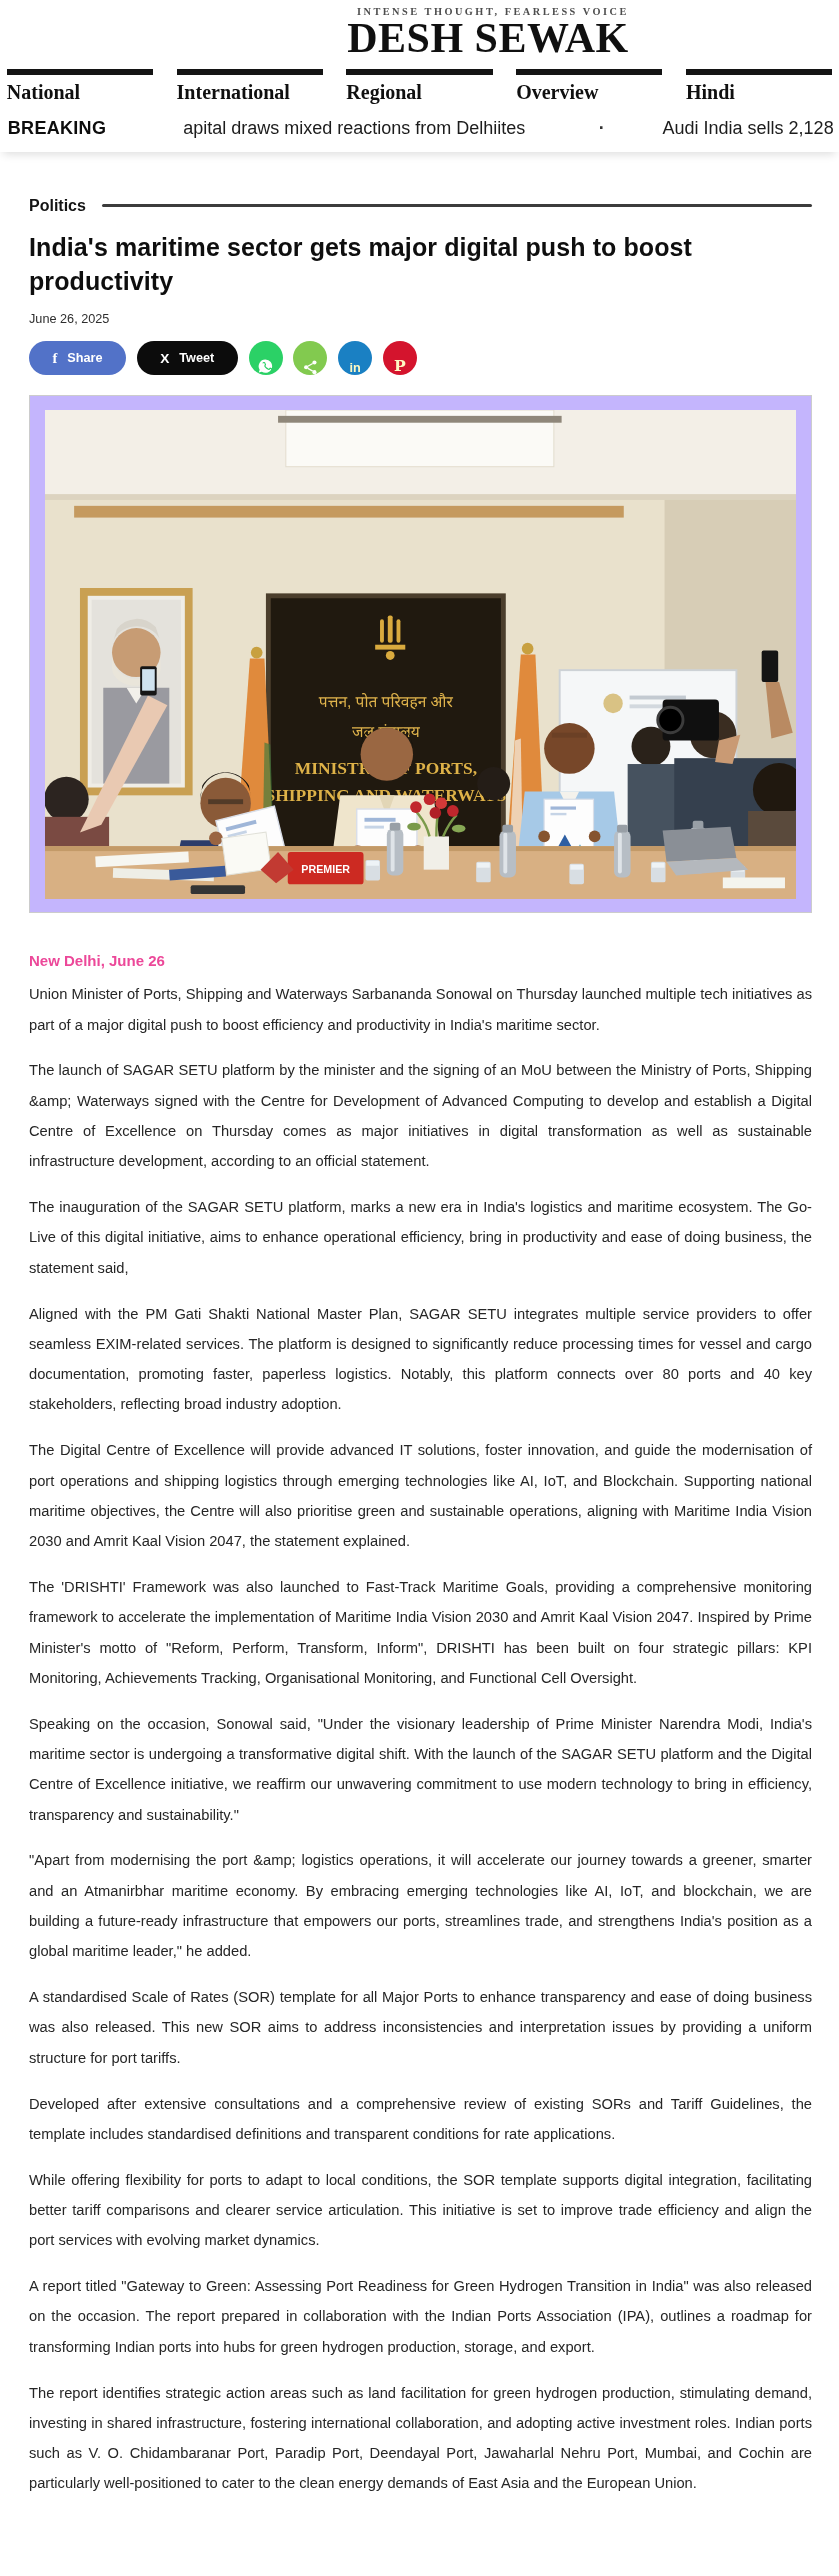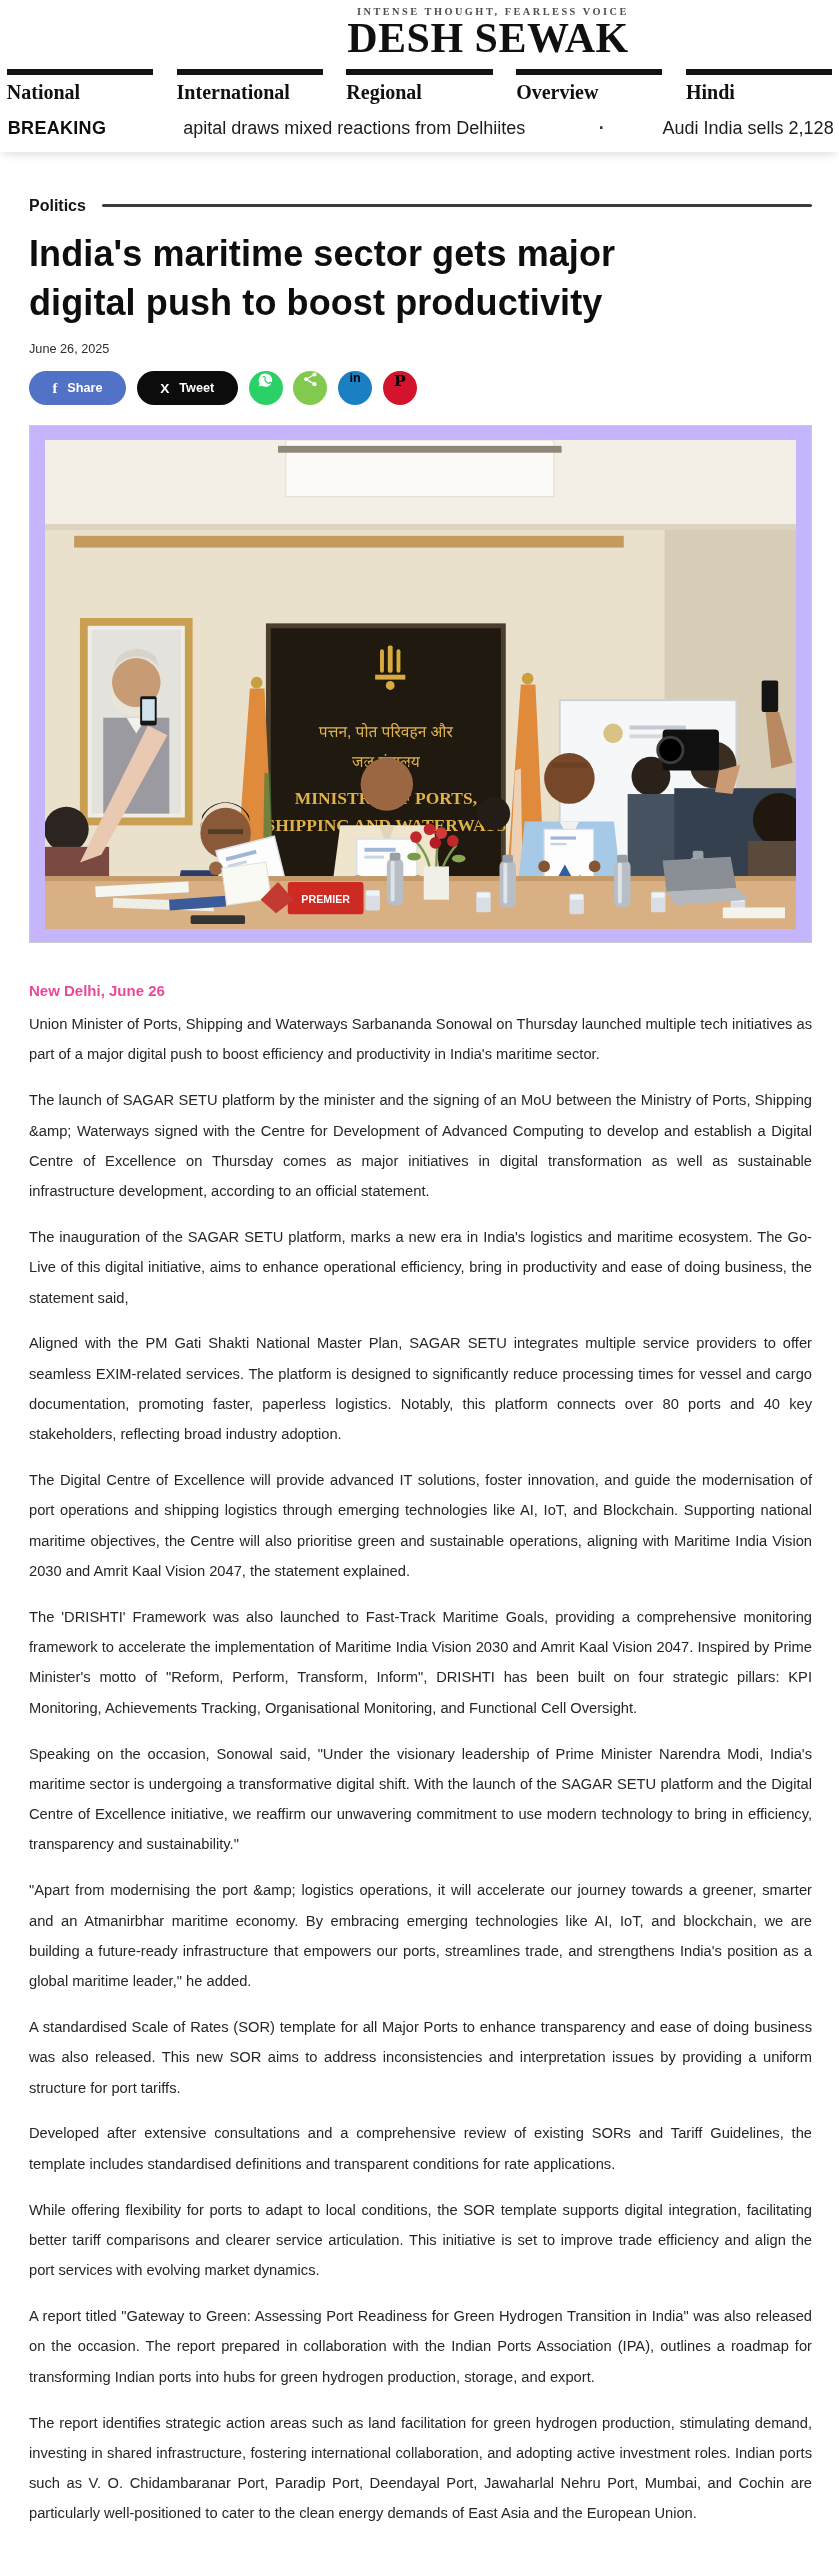--- a/index.html
+++ b/index.html
@@ -44,35 +44,35 @@
 
   
   .content { padding:45px 27px 0 29px; }
 
   .category-row { display:flex; align-items:center; gap:15.6px; }
   .category-label { font-size:16px; font-weight:700; color:#141414; cursor:pointer; }
   .category-rule { flex:1; height:2.9px; background:#3c3c3c; border-radius:2px; }
 
   h1.article-title {
     margin:15.6px 0 13.7px; max-width:675px;
-    font-size:36px; line-height:1.36; font-weight:700; color:#0e0e0e;
+    font-size:25px; line-height:1.36; font-weight:700; color:#0e0e0e;
     letter-spacing:0.1px;
   }
   .article-date { font-size:12.7px; color:#2e2e2e; margin-bottom:15.6px; }
 
   .share-row { display:flex; align-items:center; gap:10.8px; margin-bottom:19.6px; }
   .share-pill {
     display:inline-flex; align-items:center; justify-content:center; gap:9.8px;
     height:34px; border-radius:17.6px; border:none; color:#fff; cursor:pointer;
     font-size:12.7px; font-weight:700; padding:0 23.5px;
     font-family:"Liberation Sans", sans-serif;
   }
   .share-circle {
-    width:34px; height:34px; border-radius:50%; border:none; color:#000000;
-    display:inline-flex; align-items:flex-start; justify-content:center; cursor:pointer;
+    width:34px; height:34px; border-radius:50%; border:none; color:#fef9c3;
+    display:inline-flex; align-items:flex-end; justify-content:center; cursor:pointer;
     font-weight:700; font-size:12.7px; font-family:"Liberation Sans", sans-serif;
   }
   .pill-icon { font-family:"Liberation Serif", serif; font-weight:700; font-size:14.7px; }
   .x-icon { font-weight:700; font-size:13.7px; }
   .pin-icon { font-family:"DejaVu Serif", serif; font-weight:700; font-size:15.6px; }
 
   .photo-frame {
     border:1px solid #cccccc; padding:13.7px 14.7px; margin:2px 0 0;
     background:#c4b5fd;
   }

